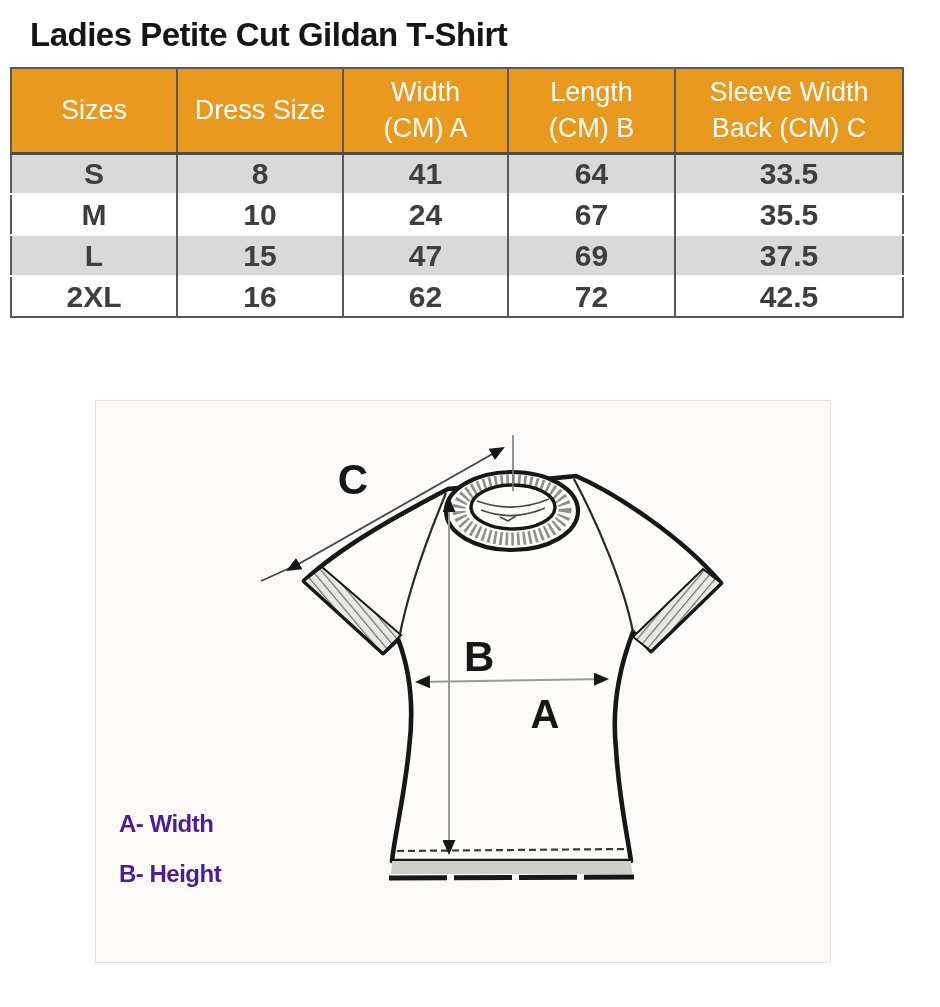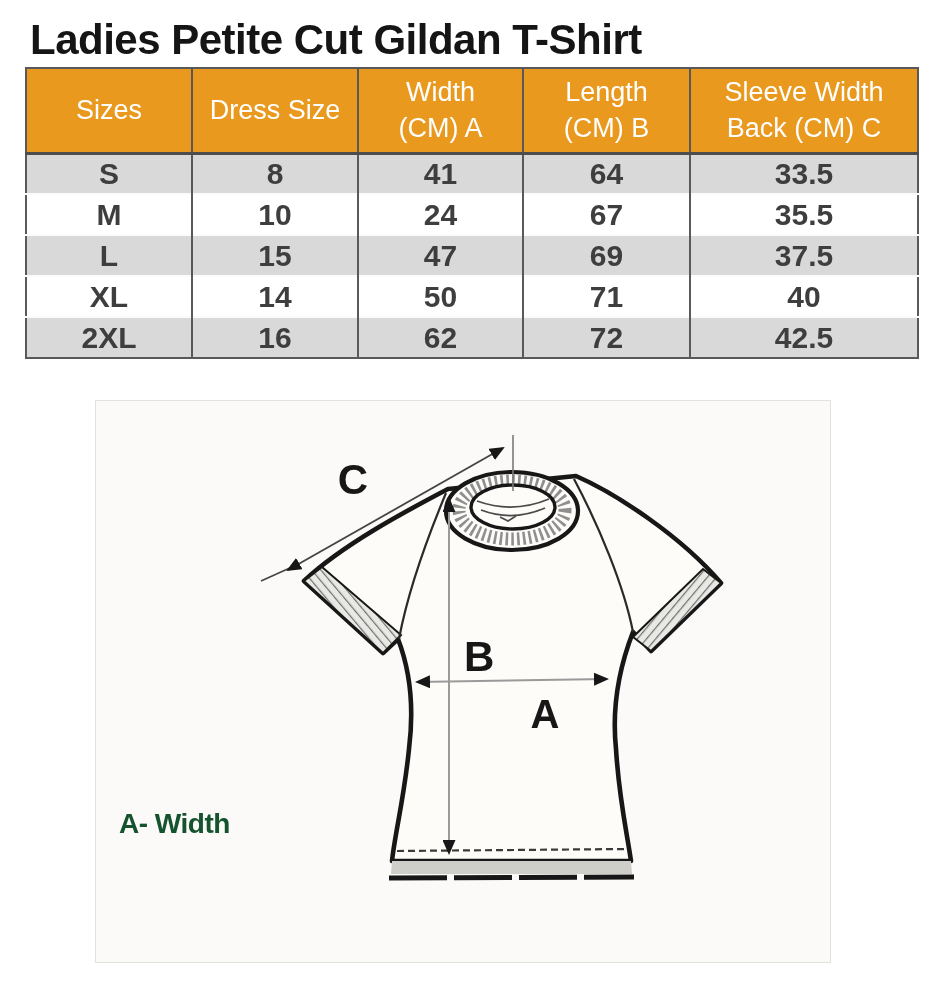--- a/index.html
+++ b/index.html
@@ -1,27 +1,27 @@
 <!DOCTYPE html>
 <html><head>
 <meta charset="utf-8">
 <style>
   * { margin:0; padding:0; box-sizing:border-box; }
   html,body { width:940px; height:1007px; background:#ffffff;
               font-family:"Liberation Sans", sans-serif; position:relative; overflow:hidden; }
 
   .page-title {
     position:absolute; left:30px; top:16px;
-    font-size:42px; font-weight:700; color:#151515; letter-spacing:-0.5px;
+    font-size:33px; font-weight:700; color:#151515; letter-spacing:-0.5px;
     white-space:nowrap;
   }
 
   
   table.size-table {
-    position:absolute; left:25px; top:67px; width:892px;
+    position:absolute; left:10px; top:67px; width:892px;
     border-collapse:collapse; table-layout:fixed;
     border:2px solid #595959;
   }
   table.size-table th, table.size-table td { border-left:2px solid #595959; }
   table.size-table th:first-child, table.size-table td:first-child { border-left:none; }
 
   table.size-table th {
     background:#E8991E; color:#ffffff;
     font-size:27px; font-weight:400; text-align:center; vertical-align:middle;
     height:85px; line-height:36px; padding:0 2px;
@@ -41,21 +41,21 @@
 
   
   .diagram-panel {
     position:absolute; left:95px; top:400px; width:736px; height:563px;
     background:#fbfaf8; border:1px solid #e3e1db;
   }
   .diagram-panel svg { position:absolute; left:0; top:0; }
 
   .legend {
     position:absolute; left:23px; top:398px;
-    font-size:28px; font-weight:700; color:#14532d; line-height:50px;
+    font-size:24px; font-weight:700; color:#4c1d95; line-height:50px;
     letter-spacing:-0.5px; white-space:nowrap;
   }
 
   .svg-label { font-family:"Liberation Sans", sans-serif; font-weight:700; fill:#171717; }
 </style>
 </head>
 <body>
 
 <div class="page-title">Ladies Petite Cut Gildan T-Shirt</div>
 
@@ -103,27 +103,20 @@
       <td>24</td>
       <td>67</td>
       <td>35.5</td>
     </tr>
     <tr>
       <td>L</td>
       <td>15</td>
       <td>47</td>
       <td>69</td>
       <td>37.5</td>
-    </tr>
-    <tr>
-      <td>XL</td>
-      <td>14</td>
-      <td>50</td>
-      <td>71</td>
-      <td>40</td>
     </tr>
     <tr>
       <td>2XL</td>
       <td>16</td>
       <td>62</td>
       <td>72</td>
       <td>42.5</td>
     </tr>
   </tbody>
 </table>
@@ -190,14 +183,15 @@
     </g>
 
     <g>
       <line x1="321" y1="281" x2="511" y2="278" stroke="#9a9a9a" stroke-width="2" marker-start="url(#ah)" marker-end="url(#ah)"></line>
       <text class="svg-label" x="449" y="327" font-size="40" text-anchor="middle">A</text>
     </g>
   </svg>
 
   <div class="legend">
     <div>A- Width</div>
+    <div>B- Height</div>
   </div>
 </div>
 
 </body></html>

